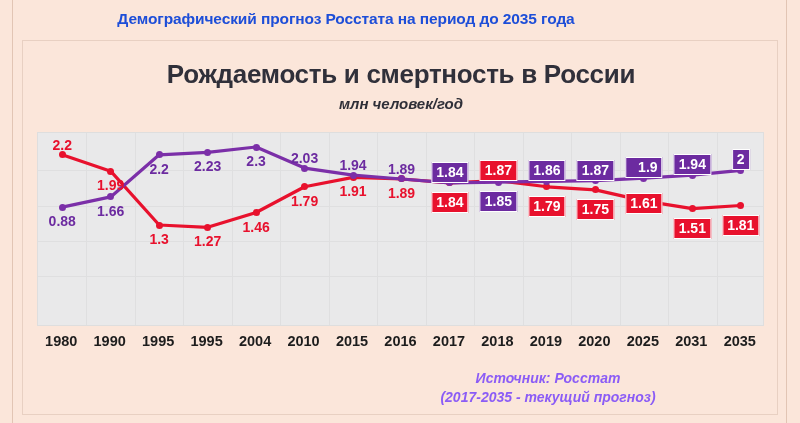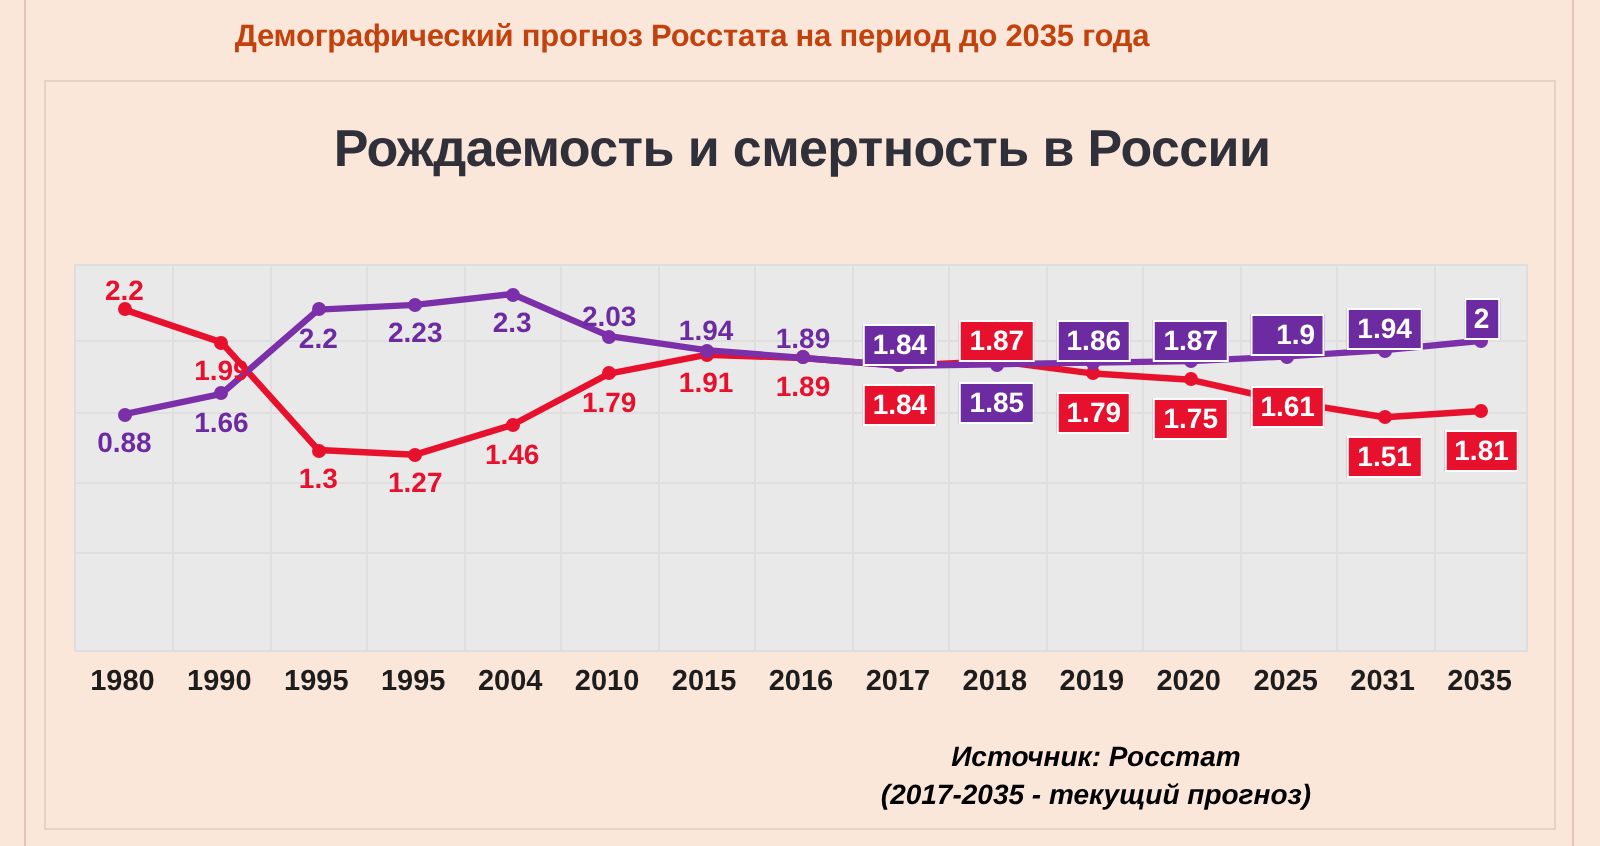--- a/index.html
+++ b/index.html
@@ -26,21 +26,21 @@
     background: rgba(205,170,150,0.55);
   }
   .frame-rule.left  { left: 12px; }
   .frame-rule.right { left: 786px; }
 
   #header {
     position: absolute;
     left: 0; top: 10px;
     width: 692px;
     text-align: center;
-    color: #c2410c;
+    color: #1d4ed8;
     font-size: 15.5px;
     font-weight: bold;
     letter-spacing: -0.1px;
   }
 
   #card {
     position: absolute;
     left: 22px; top: 40px;
     width: 756px; height: 375px;
     background: #fbe6da;
@@ -159,37 +159,38 @@
 
   
   #source {
     position: absolute;
     left: 360px; top: 328px;
     width: 330px;
     text-align: center;
     font-size: 14px;
     font-style: italic;
     font-weight: bold;
-    color: #000000;
+    color: #8b5cf6;
     line-height: 1.35;
   }
 </style>
 </head>
 <body>
 
 <div id="page">
 
   <div class="frame-rule left"></div>
   <div class="frame-rule right"></div>
 
   <div id="header">Демографический прогноз Росстата на период до 2035 года</div>
 
   <div id="card">
 
     <div id="title">Рождаемость и смертность в России</div>
+    <div id="subtitle">млн человек/год</div>
 
     <div id="plot">
       <div id="grid-layer">
           <div class="vgrid" style="left: 48.4667px;"></div>
           <div class="vgrid" style="left: 96.9333px;"></div>
           <div class="vgrid" style="left: 145.4px;"></div>
           <div class="vgrid" style="left: 193.867px;"></div>
           <div class="vgrid" style="left: 242.333px;"></div>
           <div class="vgrid" style="left: 290.8px;"></div>
           <div class="vgrid" style="left: 339.267px;"></div>

